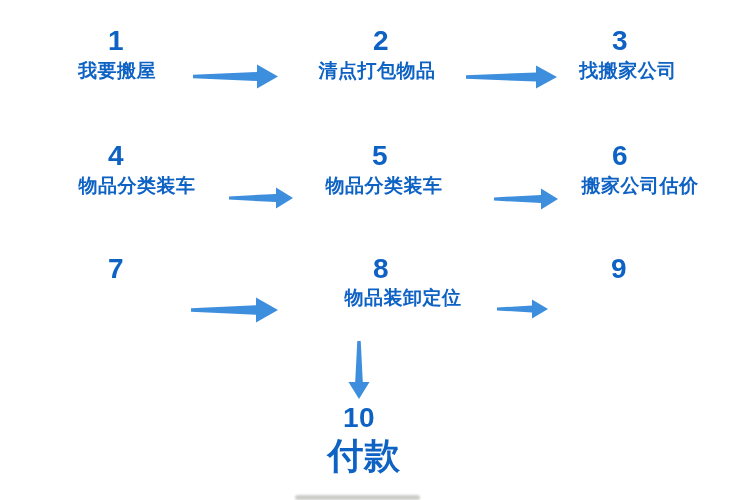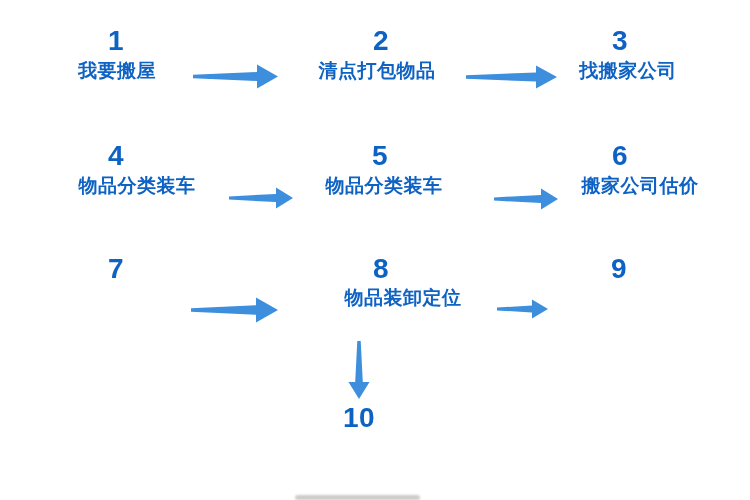--- a/index.html
+++ b/index.html
@@ -113,16 +113,17 @@
     <polygon points="0,8.6 35,6.6 35,0.5 51,10 35,19.5 35,13.4 0,11.4"></polygon>
   </svg>
 
   <div class="step-number" style="left:619px; top:255px;">9</div>
 
   <svg class="arrow" style="left:348px; top:341px;" width="22" height="58" viewBox="0 0 22 58">
     <polygon points="9.3,0 7.2,41 0.5,41 11,58 21.5,41 14.8,41 12.7,0"></polygon>
   </svg>
 
   <div class="step-number" style="left:359px; top:404px;">10</div>
+  <div class="step-label big" style="left:364px; top:438px;">付款</div>
 
   <div class="bottom-smudge"></div>
 
 </div>
 
 </body></html>

